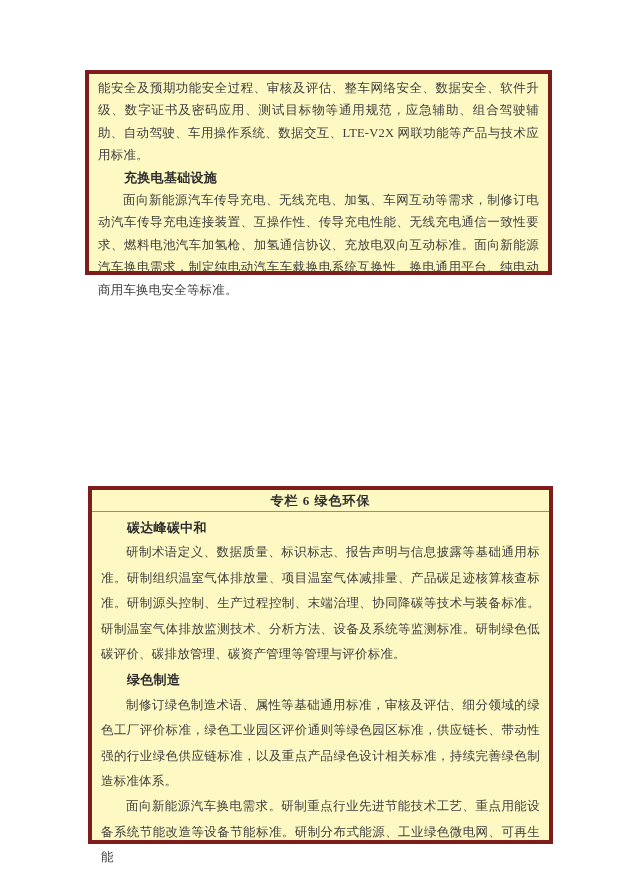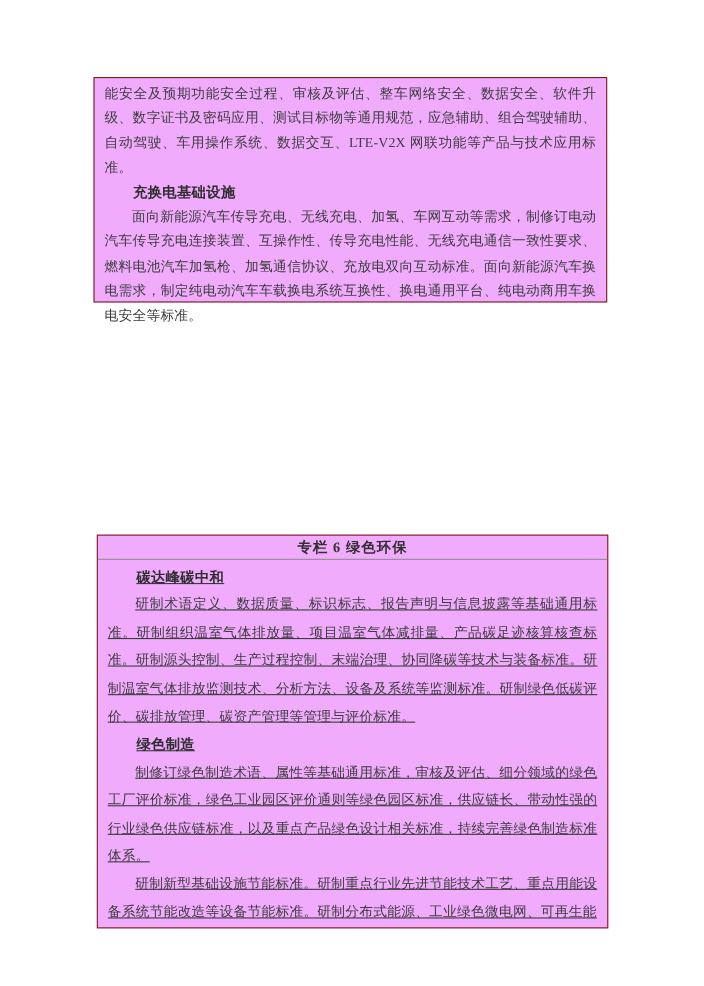--- a/index.html
+++ b/index.html
@@ -13,22 +13,22 @@
     height: 896px;
     background: #ffffff;
     font-family: "Liberation Serif", "DejaVu Serif", serif;
     color: #3d3d3d;
     overflow: hidden;
   }
   
   .callout-box {
     position: absolute;
     box-sizing: border-box;
-    border: 1px solid #7f1d1d;
-    background: #f0abfc;
+    border: 4px solid #7f1d1d;
+    background: #fef9c3;
   }
   .box1 {
     left: 85px;
     top: 70px;
     width: 467px;
     height: 205px;
     padding: 3px 9px 2px 9px;
   }
   .box2 {
     left: 88px;
@@ -43,21 +43,20 @@
     line-height: 21px;
     text-align: center;
     font-weight: bold;
     font-size: 13px;
     color: #303030;
     border-bottom: 1px solid #8f8f8f;
     letter-spacing: 1px;
   }
   .box2-content {
     padding: 3px 9px 2px 9px;
-    text-decoration: underline;
   }
   .box-par {
     margin: 0;
     font-size: 12.5px;
     line-height: 22.4px;
     text-align: justify;
     text-justify: inter-character;
     text-indent: 2em;
     letter-spacing: 0.2px;
   }
@@ -122,18 +121,18 @@
   </div>
 
 
   <div class="callout-box box2">
     <div class="box-title">专栏 6  绿色环保</div>
     <div class="box2-content">
       <p class="box-heading">碳达峰碳中和</p>
       <p class="box-par">研制术语定义、数据质量、标识标志、报告声明与信息披露等基础通用标准。研制组织温室气体排放量、项目温室气体减排量、产品碳足迹核算核查标准。研制源头控制、生产过程控制、末端治理、协同降碳等技术与装备标准。研制温室气体排放监测技术、分析方法、设备及系统等监测标准。研制绿色低碳评价、碳排放管理、碳资产管理等管理与评价标准。</p>
       <p class="box-heading">绿色制造</p>
       <p class="box-par">制修订绿色制造术语、属性等基础通用标准，审核及评估、细分领域的绿色工厂评价标准，绿色工业园区评价通则等绿色园区标准，供应链长、带动性强的行业绿色供应链标准，以及重点产品绿色设计相关标准，持续完善绿色制造标准体系。</p>
-      <p class="box-par">研制新型基础设施节能标准。研制重点行业先进节能技术工艺、重点用能设备系统节能改造等设备节能标准。研制分布式能源、工业绿色微电网、可再生能</p>
+      <p class="box-par">面向新能源汽车换电需求。研制重点行业先进节能技术工艺、重点用能设备系统节能改造等设备节能标准。研制分布式能源、工业绿色微电网、可再生能</p>
     </div>
   </div>
 
 
 </div>
 
 </body></html>

